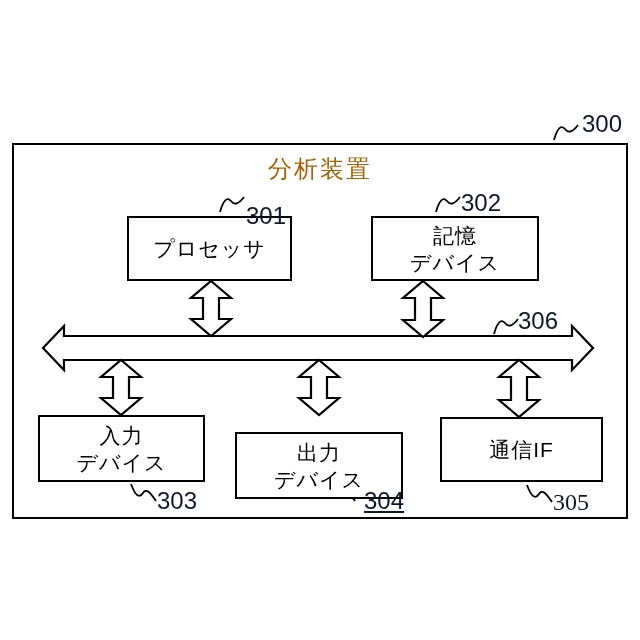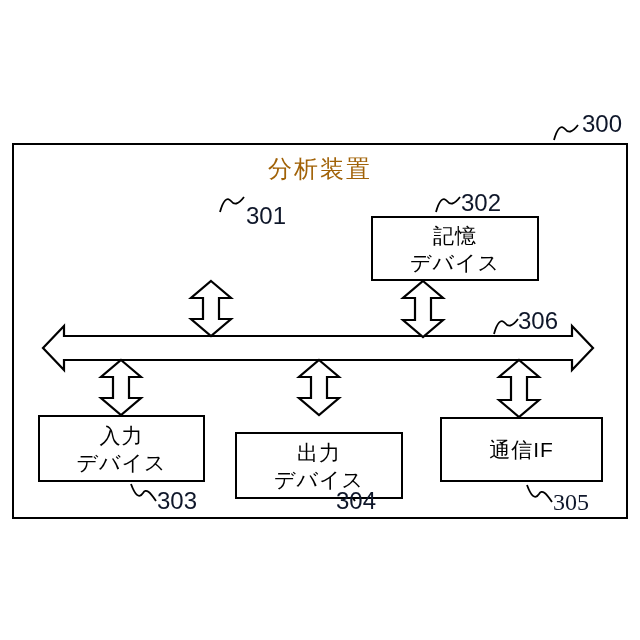--- a/index.html
+++ b/index.html
@@ -60,21 +60,21 @@
     font-size: 24px;
     color: #0f172a;
     line-height: 24px;
     white-space: nowrap;
   }
   .ref-300 { left: 582px; top: 112px; }
   .ref-301 { left: 246px; top: 191px; margin-top: 13px; }
   .ref-302 { left: 461px; top: 191px; }
   .ref-306 { left: 518px; top: 309px; }
   .ref-303 { left: 157px; top: 489px; }
-  .ref-304 { left: 336px; top: 489px; }
+  .ref-304 { left: 364px; top: 489px; text-decoration: underline; }
   .ref-305 { left: 553px; top: 490px; font-family: Liberation Serif, serif; }
 </style>
 </head>
 <body>
 
 <div class="canvas">
 
   <svg class="art" viewBox="0 0 640 640" fill="none" stroke="#000" stroke-width="2.2" stroke-linejoin="miter">
 
     <polygon fill="#ffffff" points="43,348 64,326 64,336 572,336 572,326 593,348 572,370 572,360 64,360 64,370"></polygon>
@@ -93,20 +93,23 @@
       <path d="M131,484 C135,495 139,499 143,493 C146,488 150,492 156,501"></path>
       <path d="M330,484 C334,495 338,499 342,493 C345,488 349,492 355,501"></path>
       <path d="M527,485 C531,496 535,500 539,494 C542,489 546,493 552,502"></path>
     </g>
   </svg>
 
   <div class="outer-box"></div>
 
   <div class="fig-title">分析装置</div>
 
+  <div class="box box-processor">
+    <span>プロセッサ</span>
+  </div>
 
   <div class="box box-storage">
     <span>記憶</span>
     <span>デバイス</span>
   </div>
 
   <div class="box box-input">
     <span>入力</span>
     <span>デバイス</span>
   </div>

